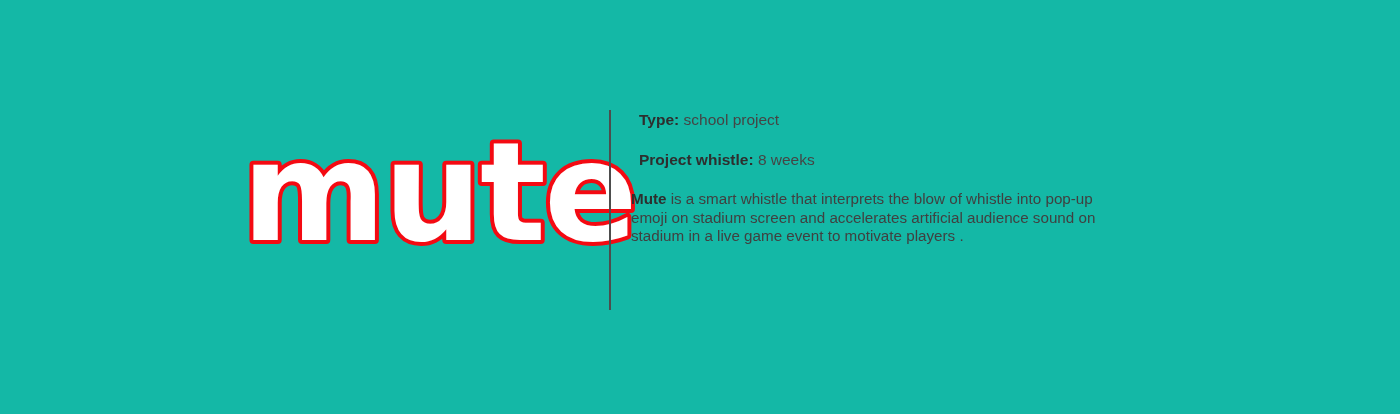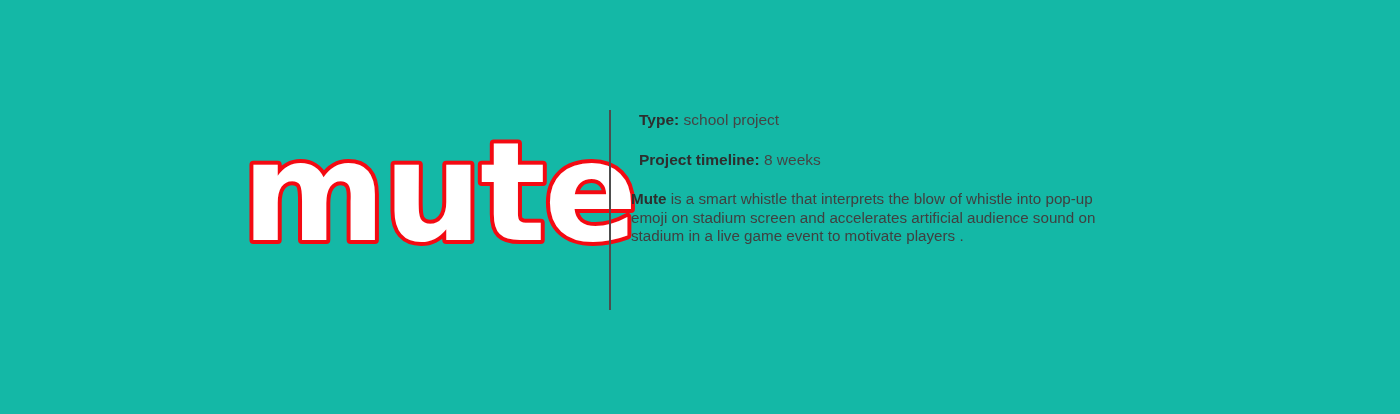--- a/index.html
+++ b/index.html
@@ -109,21 +109,21 @@
   <div class="divider" style="background: rgb(77, 77, 77);"></div>
 
   <div class="info" style="color: rgb(59, 59, 59);">
 
     <p class="meta-line">
       <span class="k">Type:</span>
       <span class="v">school project</span>
     </p>
 
     <p class="meta-line">
-      <span class="k">Project timeline:</span>
+      <span class="k">Project whistle:</span>
       <span class="v">8 weeks</span>
     </p>
 
 
     <p class="para">
       <span class="lead">Mute</span><span> is a smart whistle that interprets the blow of whistle into pop-up emoji on stadium screen and accelerates artificial audience sound on stadium in a live game event to motivate players .</span>
     </p>
 
   </div>
 </div>

